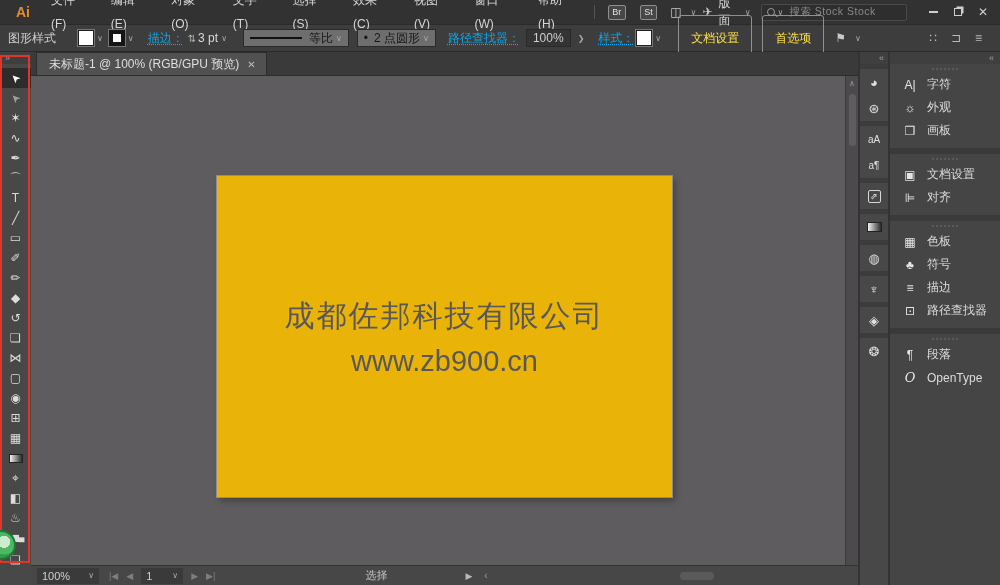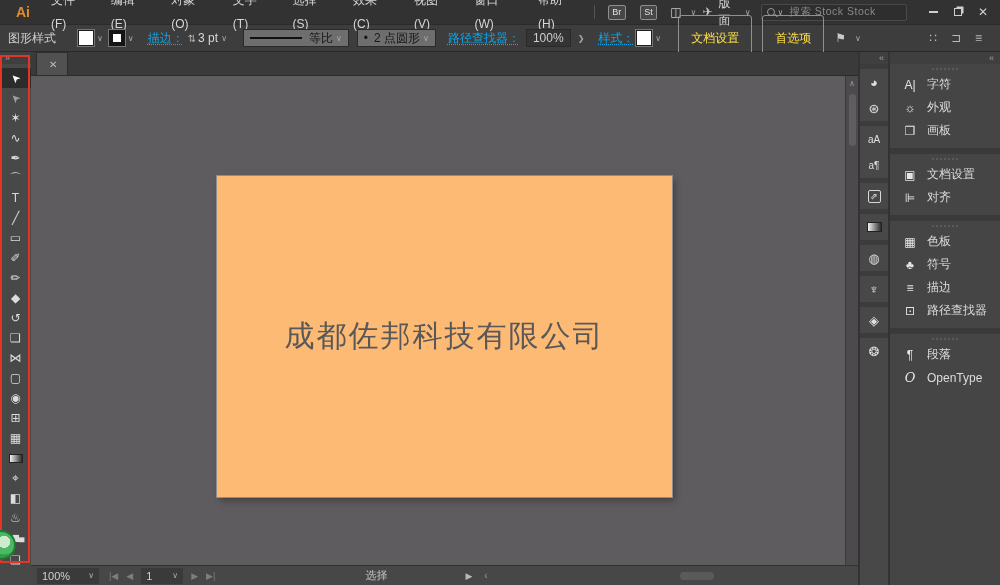--- a/index.html
+++ b/index.html
@@ -67,21 +67,21 @@
                 background:radial-gradient(circle at 62% 38%, #cdeccd 0 26%, #4db863 27% 55%, #2f9c47 56% 100%);
                 border:2px solid #1d7a33; z-index:6; }
 
   
   .center { display:flex; flex-direction:column; flex:1 1 auto; min-width:0; }
   .tabbar { height:24px; background:#3a3a3a; display:flex; align-items:flex-end; border-bottom:1px solid #2c2c2c; }
   .doc-tab { display:flex; align-items:center; gap:8px; background:#515151; color:#dedede; height:23px;
              padding:0 10px 0 12px; margin-left:5px; font-size:12px; border:1px solid #2c2c2c; border-bottom:none; }
   .tab-close { color:#bdbdbd; font-size:10px; }
   .canvas { position:relative; flex:1 1 auto; background:#5e5c5e; overflow:hidden; }
-  .artboard { position:absolute; left:186px; top:100px; width:455px; height:321px; background:#fdba74;
+  .artboard { position:absolute; left:186px; top:100px; width:455px; height:321px; background:#eab308;
               box-shadow:0 0 0 1px #8e8c8e, 3px 4px 7px rgba(0,0,0,.30);
               display:flex; flex-direction:column; align-items:center; justify-content:center; }
   .ab-title { color:#585858; font-size:30px; letter-spacing:2px; }
   .ab-url { color:#585858; font-size:29px; margin-top:8px; }
   .vscroll { position:absolute; right:0; top:0; bottom:0; width:13px; background:#4c4a4c; border-left:1px solid #3b3b3b;
              display:flex; flex-direction:column; align-items:center; }
   .vs-up { color:#9a9a9a; font-size:8px; margin-top:3px; }
   .vs-thumb { width:7px; height:52px; background:#5f5d5f; border-radius:4px; margin-top:6px; }
 
   
@@ -287,27 +287,29 @@
       <div class="artboard-tool" data-name="artboard-tool-icon">
         <span>❏</span>
       </div>
       <div class="red-box" data-name="toolbar-highlight-box"></div>
       <div class="rec-bubble" data-name="recorder-overlay-bubble"></div>
     </div>
 
     <div class="center">
       <div class="tabbar" data-name="document-tab-bar">
         <div class="doc-tab" data-name="document-tab">
+          <span data-name="document-tab-title">未标题-1 @ 100% (RGB/GPU 预览)</span>
           <span class="tab-close" data-name="tab-close-icon">✕</span>
         </div>
       </div>
 
       <div class="canvas" data-name="canvas-area">
         <div class="artboard" data-name="artboard">
           <div class="ab-title" data-name="artboard-company-text">成都佐邦科技有限公司</div>
+          <div class="ab-url" data-name="artboard-website-text">www.zb900.cn</div>
         </div>
         <div class="vscroll" data-name="vertical-scrollbar">
           <span class="vs-up" data-name="scroll-up-icon">∧</span>
           <span class="vs-thumb" data-name="vertical-scroll-thumb"></span>
         </div>
       </div>
 
       <div class="statusbar" data-name="status-bar">
         <div class="sb-zoom" data-name="zoom-level-dropdown">
           <span>100%</span>

